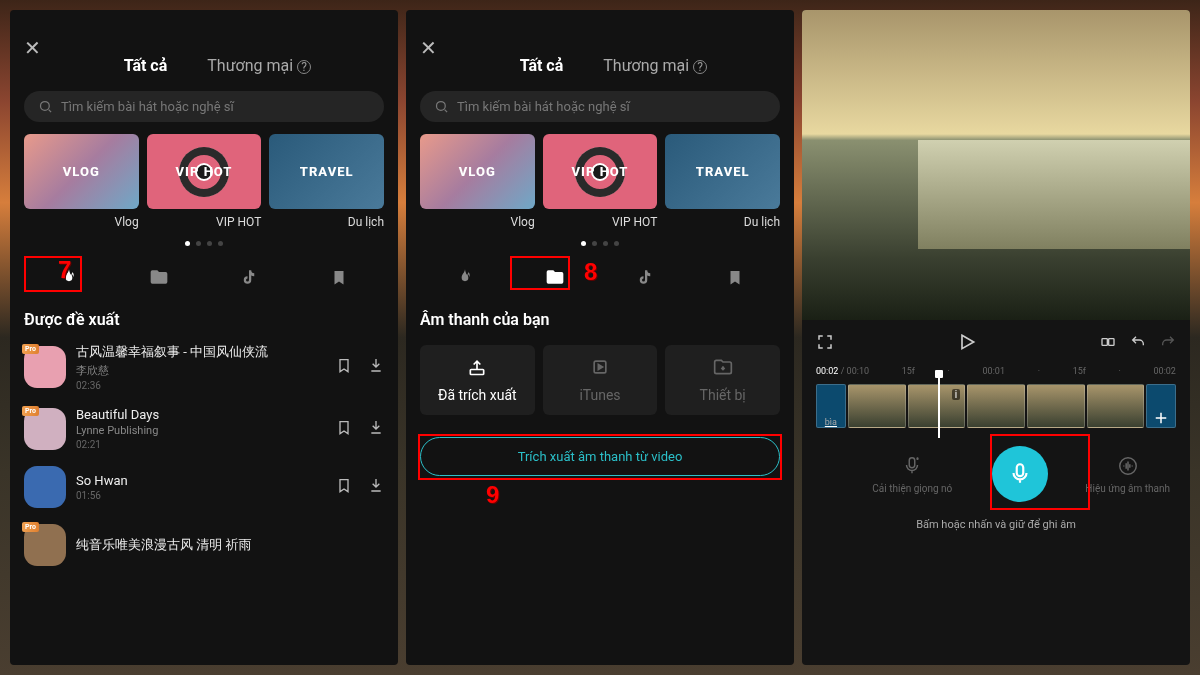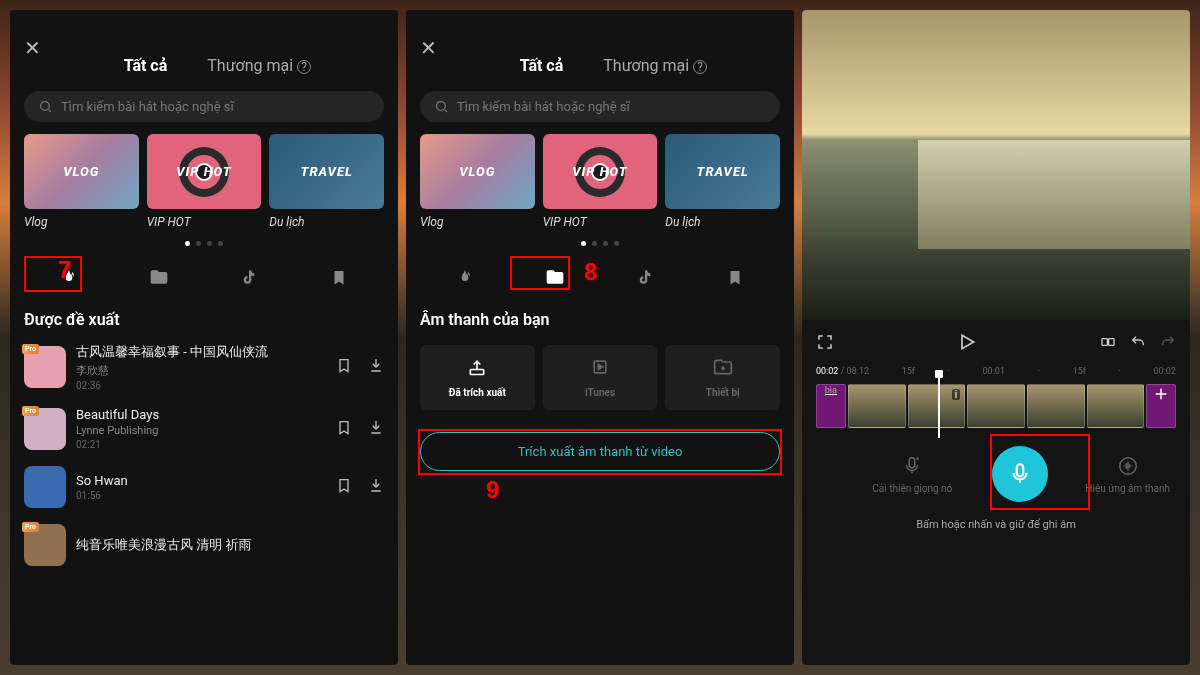--- a/index.html
+++ b/index.html
@@ -46,22 +46,21 @@
   }
   .search svg { flex-shrink: 0; }
   .search span { font-size: 13px; }
   .cats {
     display: flex;
     gap: 8px;
     padding: 0 14px;
   }
   .cat {
     flex: 1;
-    text-align: left;
-    font-style: italic;
+    text-align: right;
   }
   .cat-img {
     width: 100%;
     height: 75px;
     border-radius: 6px;
     display: flex;
     align-items: center;
     justify-content: center;
     font-weight: 800;
     letter-spacing: 1px;
@@ -87,21 +86,21 @@
   .icon-btn { width: 30px; height: 30px; display: flex; align-items: center; justify-content: center; color: #888; }
   .icon-btn.active { color: #fff; }
   .section-title { font-size: 16px; font-weight: 600; padding: 8px 14px 6px; }
   .song {
     display: flex;
     align-items: center;
     padding: 8px 14px;
     gap: 10px;
   }
   .thumb {
-    width: 42px; height: 42px; border-radius: 8px; position: relative; flex-shrink: 0;
+    width: 42px; height: 42px; border-radius: 13px; position: relative; flex-shrink: 0;
   }
   .pro-badge { position: absolute; top: -2px; left: -2px; background: linear-gradient(90deg,#f0a050,#e08030); font-size: 7px; font-weight: 700; padding: 1px 3px; border-radius: 2px; color: #fff; }
   .song-meta { flex: 1; min-width: 0; }
   .song-title { font-size: 13px; color: #eee; white-space: nowrap; overflow: hidden; text-overflow: ellipsis; }
   .song-artist { font-size: 11px; color: #888; margin-top: 2px; }
   .song-dur { font-size: 10px; color: #666; margin-top: 2px; }
   .song-acts { display: flex; gap: 16px; color: #bbb; }
   .your-audio-tabs {
     display: flex;
     gap: 8px;
@@ -110,21 +109,21 @@
   .ya-tab {
     flex: 1;
     background: #1f1f1f;
     border-radius: 6px;
     padding: 12px 4px;
     text-align: center;
   }
   .ya-tab.active { color: #fff; }
   .ya-tab:not(.active) { color: #666; }
   .ya-icon { margin-bottom: 6px; }
-  .ya-label { font-size: 10px; font-weight: bold; }
+  .ya-label { font-size: 14px; }
   .extract-btn {
     margin: 12px 14px;
     border: 1px solid #2bbfc8;
     color: #2bbfc8;
     border-radius: 22px;
     padding: 11px;
     text-align: center;
     font-size: 13px;
   }
   .redbox { border: 2px solid #ff0000; position: absolute; pointer-events: none; }
@@ -162,21 +161,21 @@
     gap: 2px;
     position: relative;
     height: 52px;
   }
   .clip {
     flex: 1;
     background: linear-gradient(to bottom,#a8956b,#3a4030);
     border: 1px solid #fff3;
     border-radius: 2px;
   }
-  .clip.edge { background: #701a75; display: flex; align-items: flex-start; justify-content: center; text-decoration: underline; }
+  .clip.edge { background: #0c4a6e; display: flex; align-items: flex-end; justify-content: center; text-decoration: underline; }
   .playhead { position: absolute; top: -6px; bottom: -6px; left: 35%; width: 2px; background: #fff; }
   .playhead::before { content:""; position:absolute; top:-4px; left:-3px; width:8px; height:8px; background:#fff; border-radius:1px;}
   .delete-row { padding: 8px 14px; color: #777; font-size: 11px; display:flex; justify-content:space-between; align-items:center;}
   .delete-row .check { color: #fff; font-size: 18px; }
   .voice-row {
     display: flex;
     justify-content: space-around;
     align-items: center;
     padding: 14px 0 8px;
     margin-left: 48px;
@@ -426,21 +425,21 @@
           </svg></span>
       <span><svg width="16" height="16" viewBox="0 0 24 24" fill="none" stroke="currentColor" stroke-width="2">
             <path d="M9 14 4 9l5-5M4 9h10a6 6 0 016 6v2"></path>
           </svg></span>
       <span style="color:#555"><svg width="16" height="16" viewBox="0 0 24 24" fill="none" stroke="currentColor" stroke-width="2">
             <path d="M15 14l5-5-5-5M20 9H10a6 6 0 00-6 6v2"></path>
           </svg></span>
     </div>
   </div>
   <div class="timecode">
-    <span><span class="current">00:02</span> / <span>08:12</span></span>
+    <span><span class="current">00:02</span> / <span>00:10</span></span>
     <span>15f</span>
       <span>·</span>
     <span>00:01</span>
       <span>·</span>
     <span>15f</span>
       <span>·</span>
     <span>00:02</span>
   </div>
   <div class="timeline">
     <div class="clip edge" style="flex:0.5;">

